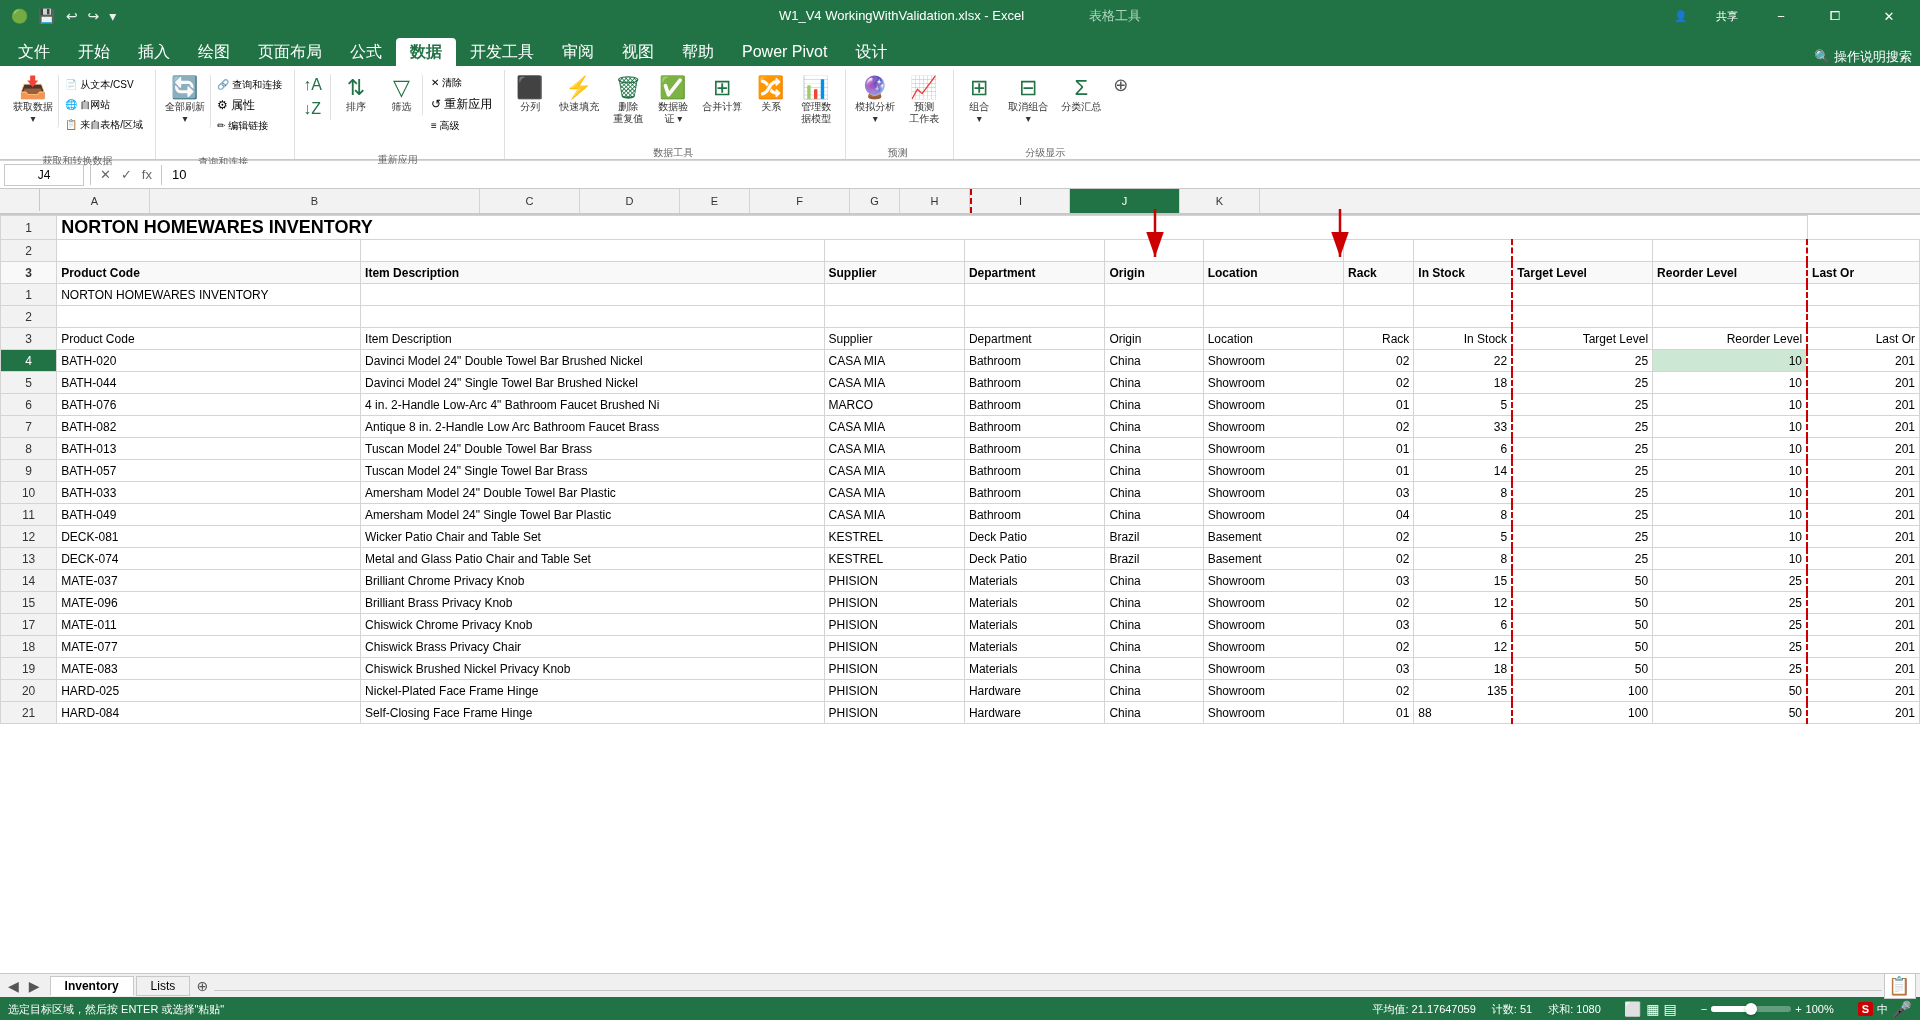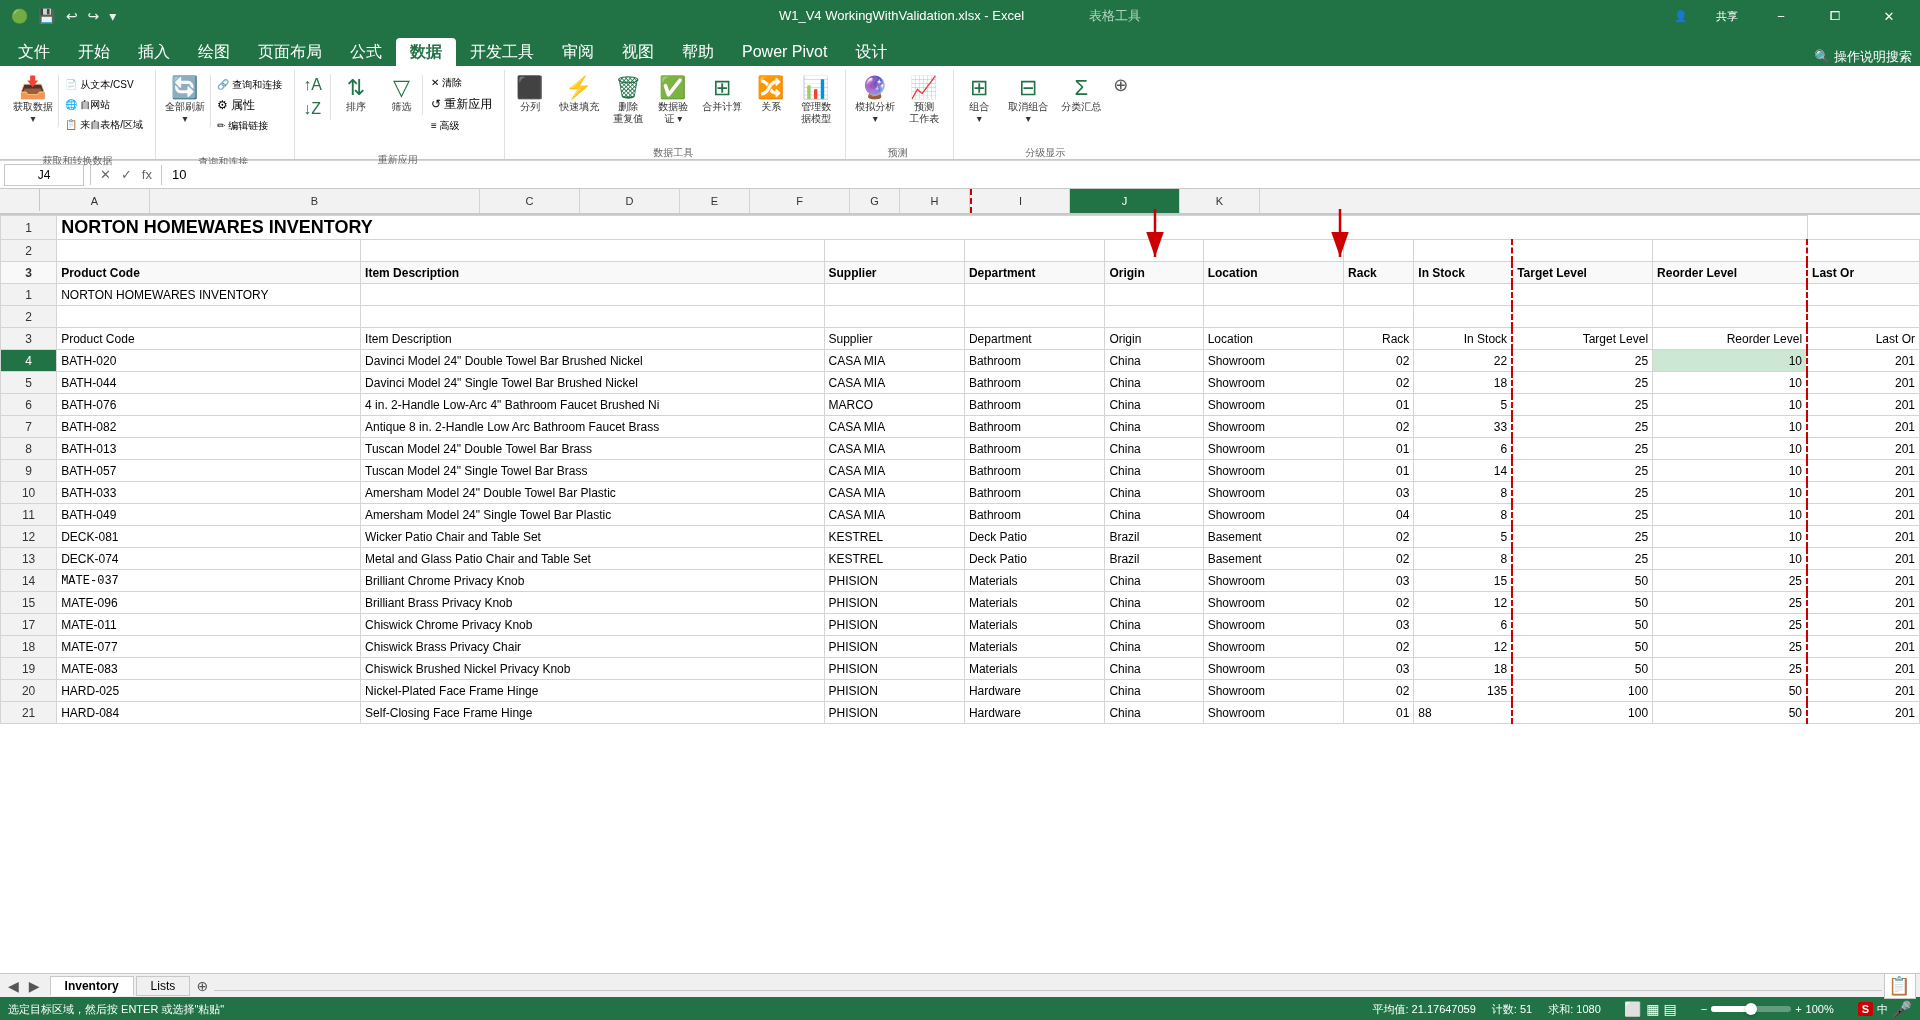--- a/index.html
+++ b/index.html
@@ -586,21 +586,21 @@
             <td class="cell" style="width: 70px;">Brazil</td>
             <td class="cell" style="width: 100px;">Basement</td>
             <td class="cell" style="width: 50px; text-align: right;">02</td>
             <td class="cell" style="width: 70px; text-align: right;">8</td>
             <td class="cell" style="width: 100px; border-left: 2px dashed rgb(204, 0, 0); text-align: right;">25</td>
             <td class="cell" style="width: 110px; border-right: 2px dashed rgb(204, 0, 0); text-align: right;">10</td>
             <td class="cell" style="width: 80px; text-align: right;">201</td>
           </tr>
           <tr>
             <td class="row-num">14</td>
-            <td class="cell" style="width: 110px; font-family: Liberation Mono, monospace;">MATE-037</td>
+            <td class="cell" style="width: 110px;">MATE-037</td>
             <td class="cell" style="width: 330px;">Brilliant Chrome Privacy Knob</td>
             <td class="cell" style="width: 100px;">PHISION</td>
             <td class="cell" style="width: 100px;">Materials</td>
             <td class="cell" style="width: 70px;">China</td>
             <td class="cell" style="width: 100px;">Showroom</td>
             <td class="cell" style="width: 50px; text-align: right;">03</td>
             <td class="cell" style="width: 70px; text-align: right;">15</td>
             <td class="cell" style="width: 100px; border-left: 2px dashed rgb(204, 0, 0); text-align: right;">50</td>
             <td class="cell" style="width: 110px; border-right: 2px dashed rgb(204, 0, 0); text-align: right;">25</td>
             <td class="cell" style="width: 80px; text-align: right;">201</td>

